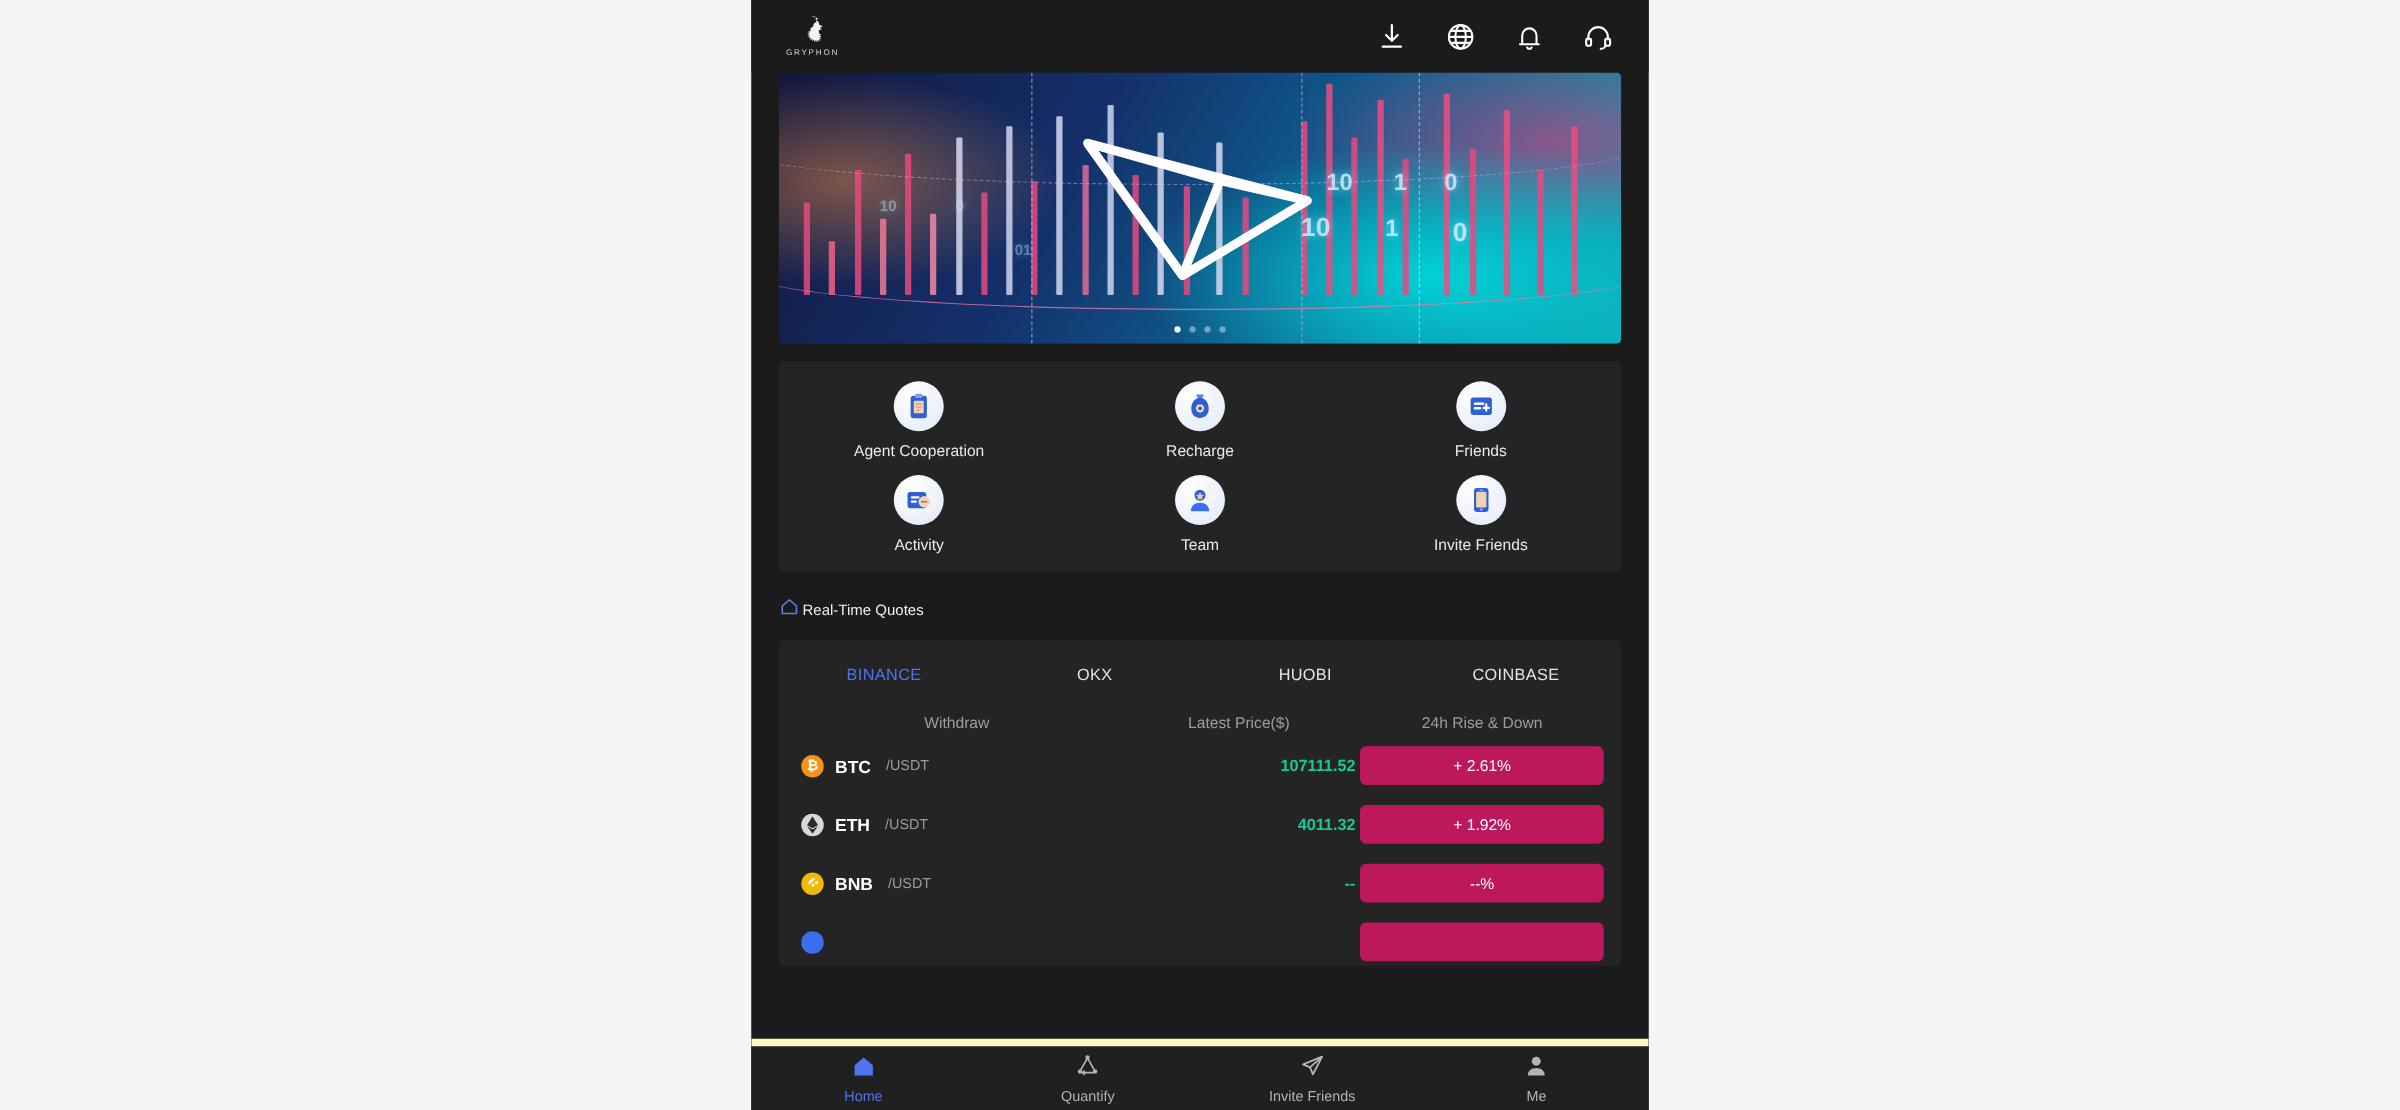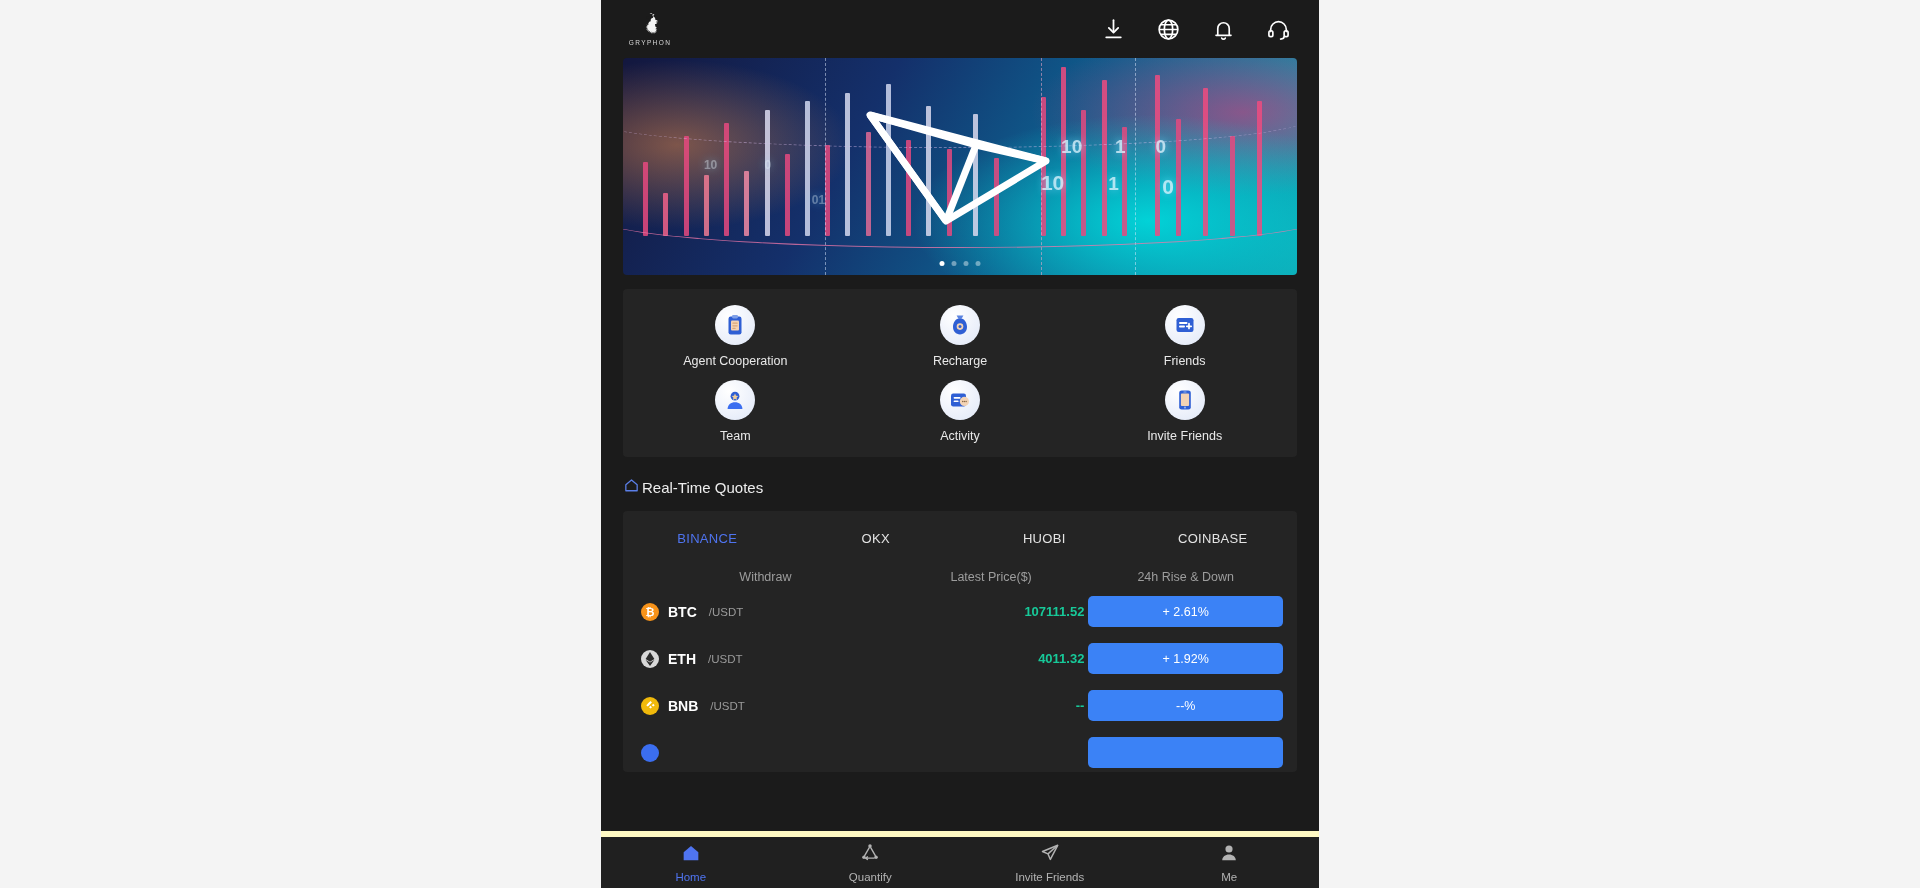--- a/index.html
+++ b/index.html
@@ -113,21 +113,21 @@
     display: flex; align-items: center; justify-content: center;
     margin-bottom: 9px;
   }
   .action-label { font-size: 12.5px; color: #e9e9e9; }
 
   
   .sect {
     margin: 20px 0 0 22px;
     display: flex; align-items: center; gap: 2px;
   }
-  .sect-title { font-size: 15px; color: #ededed; }
+  .sect-title { font-size: 12px; color: #ededed; }
 
   
   .quotes {
     margin: 13px 22px 0;
     background: #242424;
     border-radius: 4px;
     padding-bottom: 4px;
   }
   .exch { display: grid; grid-template-columns: repeat(4, 1fr); padding: 14px 0 6px; }
   .exch-tab {
@@ -144,21 +144,21 @@
     display: grid; grid-template-columns: 1.32fr 1fr 1fr;
     align-items: center; padding: 8px 14px; min-height: 42px;
   }
   .cur { display: flex; align-items: center; gap: 9px; padding-left: 4px; }
   .coin { width: 18px; height: 18px; border-radius: 50%; flex: none; }
   .sym { font-size: 14px; font-weight: bold; color: #fff; }
   .pair { font-size: 11.5px; color: #9b9b9b; margin-left: 3px; }
   .price { font-size: 13px; font-weight: bold; color: #17c999; text-align: right; padding-right: 4px; }
   .chg {
     justify-self: stretch;
-    background: #3b82f6;
+    background: #be185d;
     border-radius: 5px;
     height: 31px;
     display: flex; align-items: center; justify-content: center;
     font-size: 12.5px; color: #fff; cursor: pointer;
   }
 
   
   .tabbar {
     position: absolute; left: 0; right: 0; bottom: 0;
     height: 57px;
@@ -326,41 +326,41 @@
           <rect x="6" y="12.6" width="6" height="1.9" rx=".95" fill="#ffffff"></rect>
           <path d="M16 10.5v5M13.8 13.3h4.4" stroke="#ffffff" stroke-width="1.7" stroke-linecap="round"></path>
         </svg>
       </span>
       <span class="action-label">Friends</span>
     </div>
 
     <div class="action">
       <span class="action-ico">
         <svg width="24" height="24" viewBox="0 0 24 24">
-          <circle cx="12" cy="8.2" r="4.4" fill="#2f5fd4"></circle>
-          <path d="M4.6 21c0-4.2 3.3-6.8 7.4-6.8s7.4 2.6 7.4 6.8z" fill="#3b6ef0"></path>
-          <path d="m12 5.6 1 2.1 2.3.3-1.7 1.6.4 2.3-2-1.1-2 1.1.4-2.3-1.7-1.6 2.3-.3z" fill="#f1cf9a"></path>
-        </svg>
-      </span>
-      <span class="action-label">Team</span>
-    </div>
-
-    <div class="action">
-      <span class="action-ico">
-        <svg width="24" height="24" viewBox="0 0 24 24">
           <rect x="3" y="5.5" width="15" height="13" rx="2.2" fill="#2f5fd4"></rect>
           <rect x="5.6" y="9" width="7" height="1.7" rx=".85" fill="#ffffff"></rect>
           <rect x="5.6" y="12.4" width="5" height="1.7" rx=".85" fill="#ffffff"></rect>
           <circle cx="16.4" cy="13.4" r="4.6" fill="#f3d3b5"></circle>
           <circle cx="14.7" cy="13.4" r=".75" fill="#8a6a48"></circle>
           <circle cx="16.4" cy="13.4" r=".75" fill="#8a6a48"></circle>
           <circle cx="18.1" cy="13.4" r=".75" fill="#8a6a48"></circle>
         </svg>
       </span>
       <span class="action-label">Activity</span>
+    </div>
+
+    <div class="action">
+      <span class="action-ico">
+        <svg width="24" height="24" viewBox="0 0 24 24">
+          <circle cx="12" cy="8.2" r="4.4" fill="#2f5fd4"></circle>
+          <path d="M4.6 21c0-4.2 3.3-6.8 7.4-6.8s7.4 2.6 7.4 6.8z" fill="#3b6ef0"></path>
+          <path d="m12 5.6 1 2.1 2.3.3-1.7 1.6.4 2.3-2-1.1-2 1.1.4-2.3-1.7-1.6 2.3-.3z" fill="#f1cf9a"></path>
+        </svg>
+      </span>
+      <span class="action-label">Team</span>
     </div>
 
     <div class="action">
       <span class="action-ico">
         <svg width="24" height="24" viewBox="0 0 24 24">
           <rect x="6.2" y="2.4" width="11.6" height="19.2" rx="2.4" fill="#2f5fd4"></rect>
           <rect x="7.9" y="5.4" width="8.2" height="12.6" rx="1" fill="#f3d3b5"></rect>
           <rect x="10.4" y="3.6" width="3.2" height="1" rx=".5" fill="#8fb0ee"></rect>
           <circle cx="12" cy="19.6" r="1.1" fill="#8fb0ee"></circle>
         </svg>

